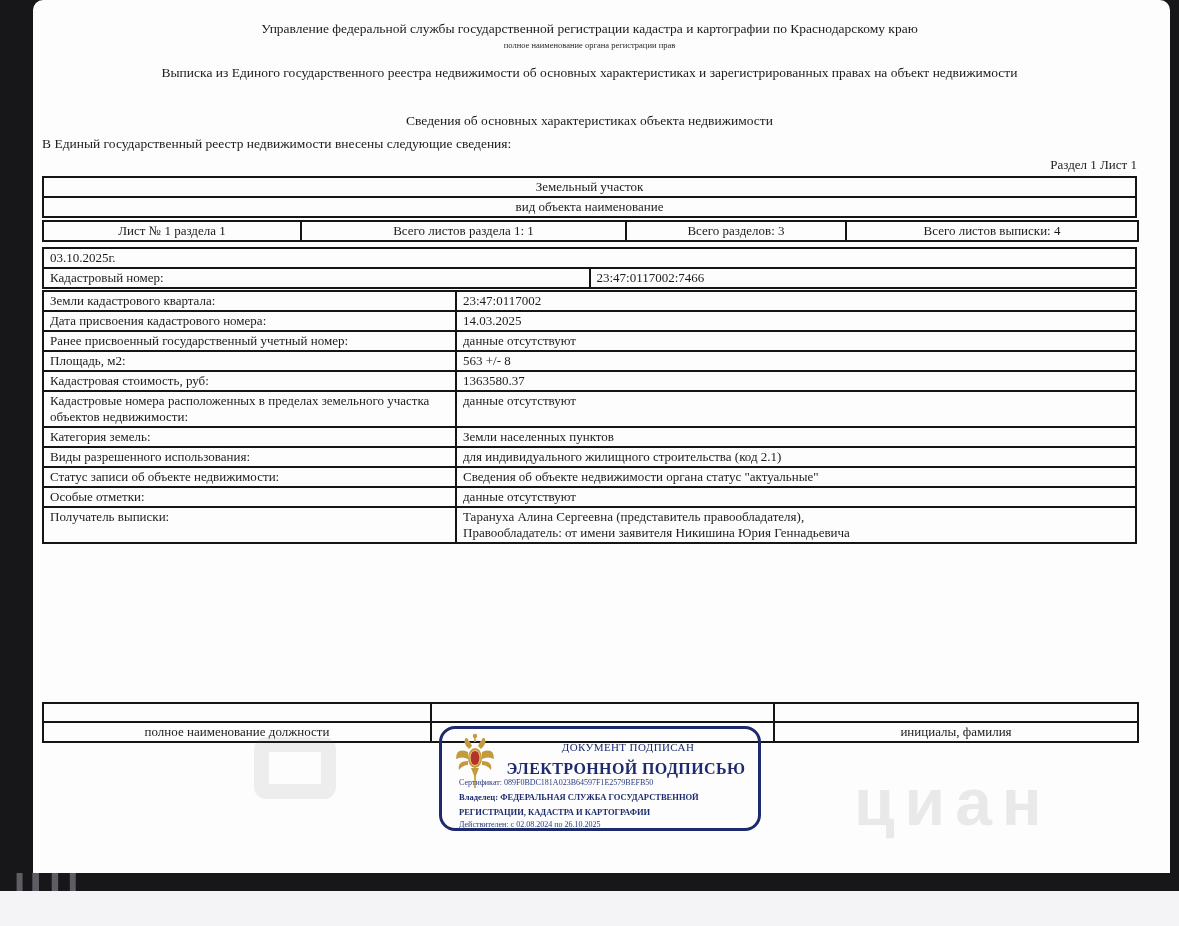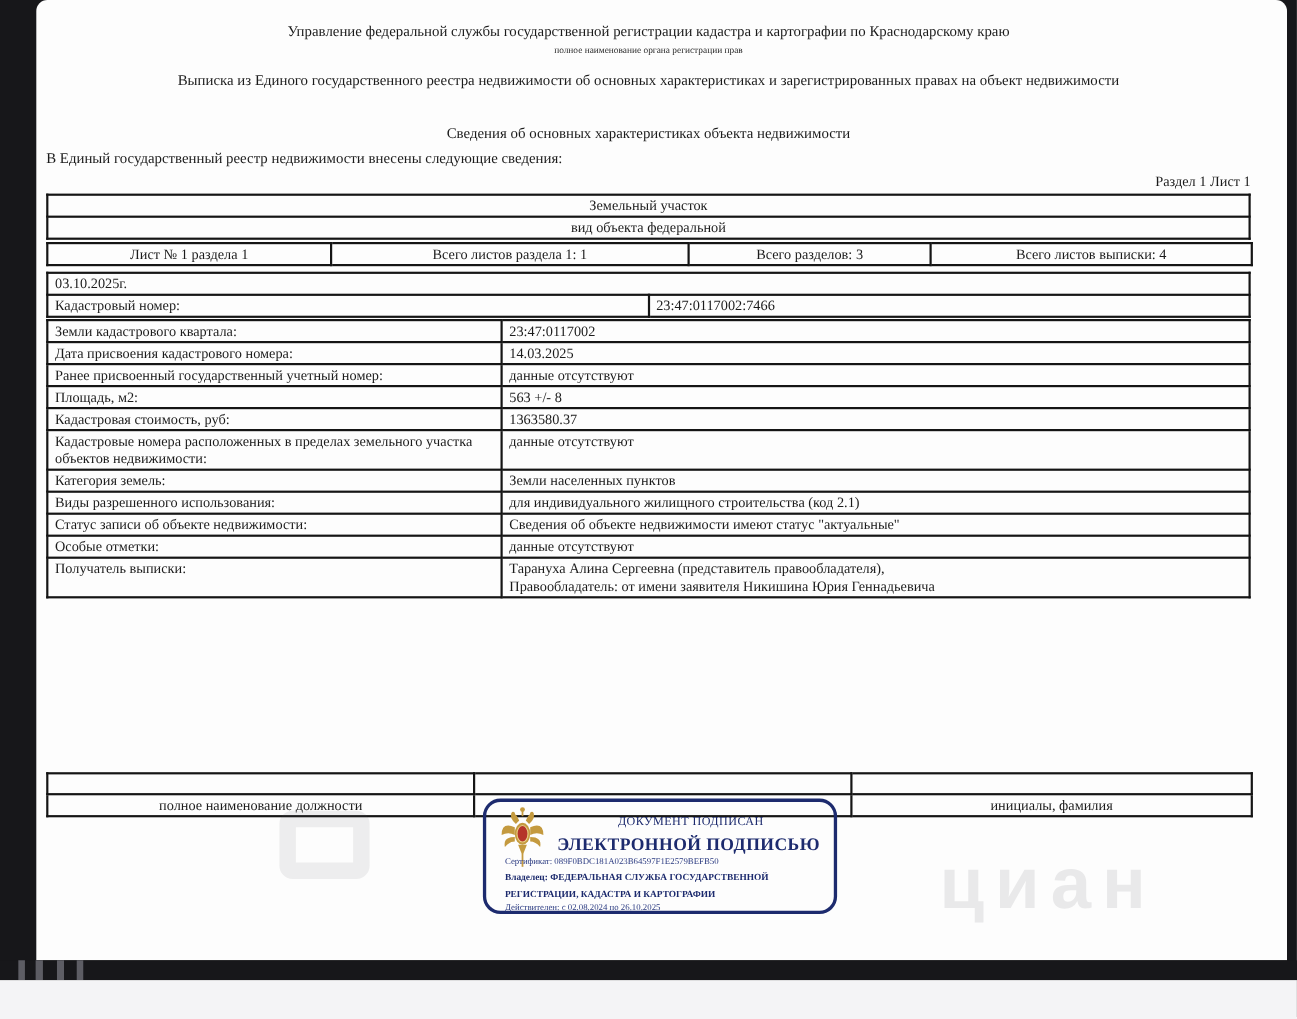--- a/index.html
+++ b/index.html
@@ -110,21 +110,21 @@
     <div class="section-title">Сведения об основных характеристиках объекта недвижимости</div>
     <div class="intro-line">В Единый государственный реестр недвижимости внесены следующие сведения:</div>
     <div class="sheet-ref">Раздел 1 Лист 1</div>
 
     <table class="tbl tbl-a">
       <tbody>
           <tr>
         <td>Земельный участок</td>
       </tr>
       <tr>
-        <td>вид объекта федеральной</td>
+        <td>вид объекта наименование</td>
       </tr>
     </tbody>
       </table>
 
     <table class="tbl tbl-b">
       <tbody>
           <tr>
         <td style="width:258px">Лист № 1 раздела 1</td>
         <td style="width:325px">Всего листов раздела 1: 1</td>
         <td style="width:220px">Всего разделов: 3</td>
@@ -174,21 +174,21 @@
       <tr>
         <td class="lbl">Категория земель:</td>
         <td>Земли населенных пунктов</td>
       </tr>
       <tr>
         <td class="lbl">Виды разрешенного использования:</td>
         <td>для индивидуального жилищного строительства (код 2.1)</td>
       </tr>
       <tr>
         <td class="lbl">Статус записи об объекте недвижимости:</td>
-        <td>Сведения об объекте недвижимости имеют статус "актуальные"</td>
+        <td>Сведения об объекте недвижимости органа статус "актуальные"</td>
       </tr>
       <tr>
         <td class="lbl">Особые отметки:</td>
         <td>данные отсутствуют</td>
       </tr>
       <tr>
         <td class="lbl">Получатель выписки:</td>
         <td>
           <div>Тарануха Алина Сергеевна (представитель правообладателя),</div>
           <div>Правообладатель: от имени заявителя Никишина Юрия Геннадьевича</div>

